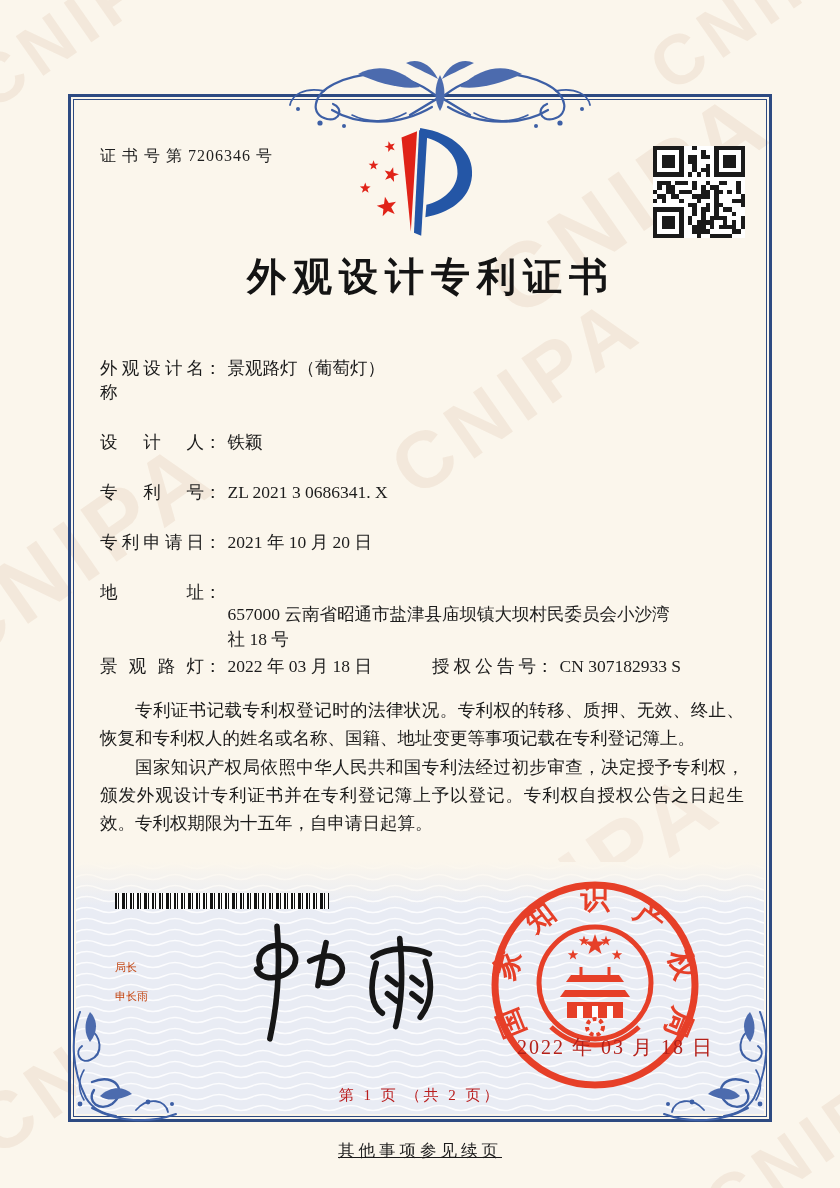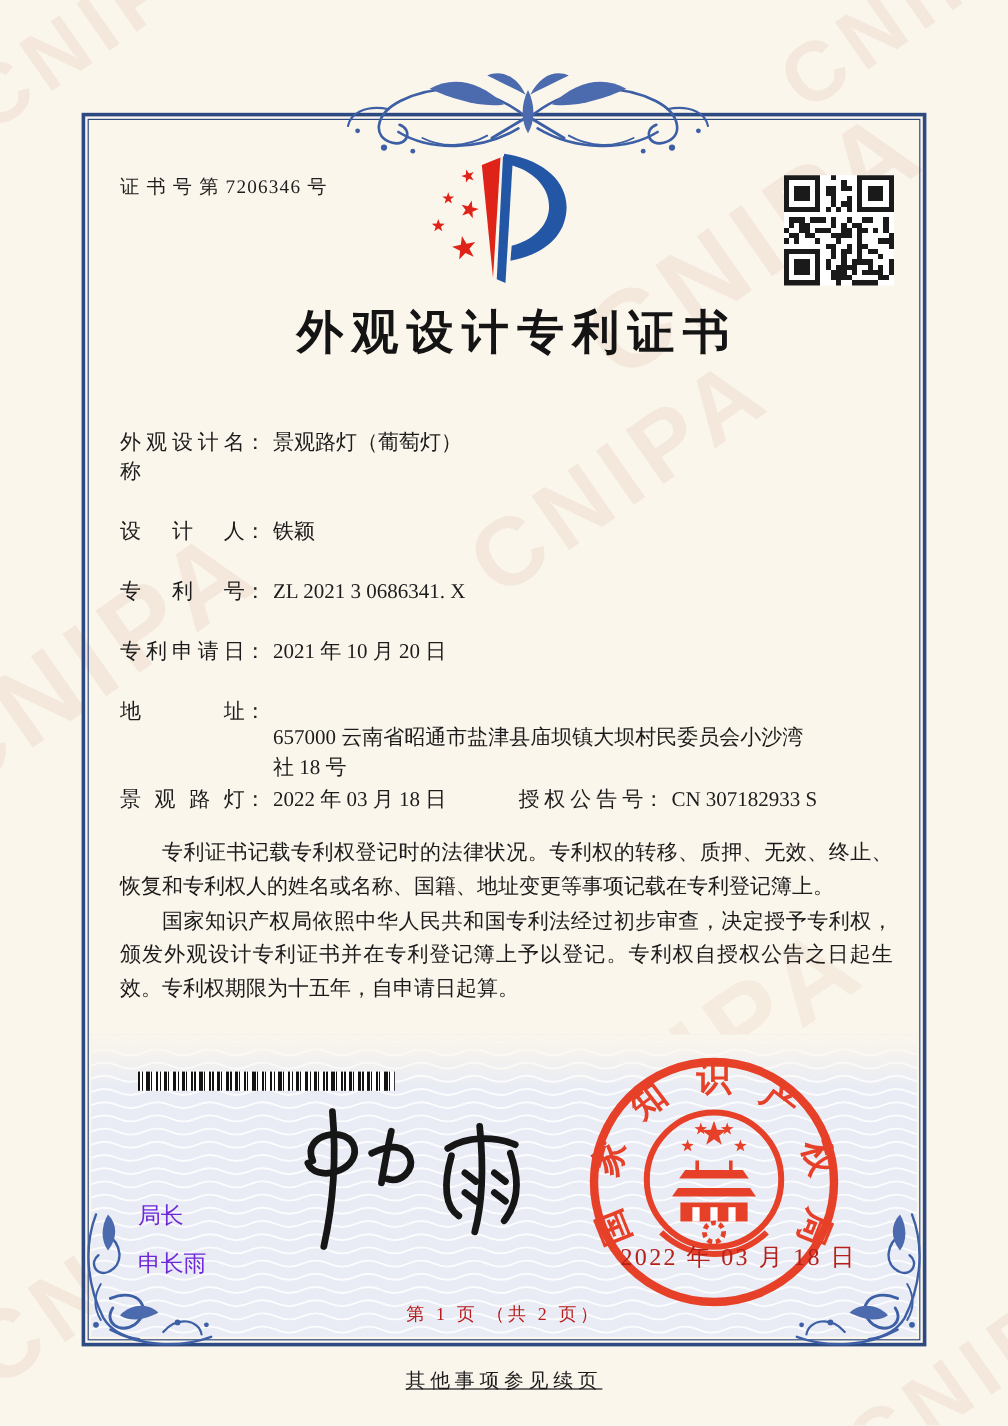--- a/index.html
+++ b/index.html
@@ -54,21 +54,21 @@
          color:#1b1b1b;line-height:1.62;text-align:justify;}
   .paras p{margin:0;text-indent:2em;}
 
   .barcode{position:absolute;left:115px;top:893px;width:214px;height:16px;
     background:repeating-linear-gradient(90deg,
       #121212 0 2px,#fff 2px 3px,#121212 3px 4px,#fff 4px 7px,
       #121212 7px 10px,#fff 10px 11px,#121212 11px 12px,#fff 12px 15px,
       #121212 15px 17px,#fff 17px 18px,#121212 18px 19px,#fff 19px 22px);}
 
   .director{position:absolute;left:115px;top:960px;font-family:"Liberation Sans",sans-serif;
-            font-size:19px;color:#6d28d9;margin-top:40px;}
+            font-size:11px;color:#c2410c;}
   .director div{margin-bottom:14px;}
   .signature{position:absolute;left:232px;top:918px;}
 
   .seal{position:absolute;left:487px;top:877px;}
   .seal-date{position:absolute;left:517px;top:1034px;font-size:20px;color:#b5211a;
              letter-spacing:2px;white-space:nowrap;}
 
   .page-no{position:absolute;left:0;width:100%;top:1086px;text-align:center;
            font-size:15px;color:#b91c1c;letter-spacing:3px;}
   .continuation{position:absolute;left:0;width:100%;top:1140px;text-align:center;

